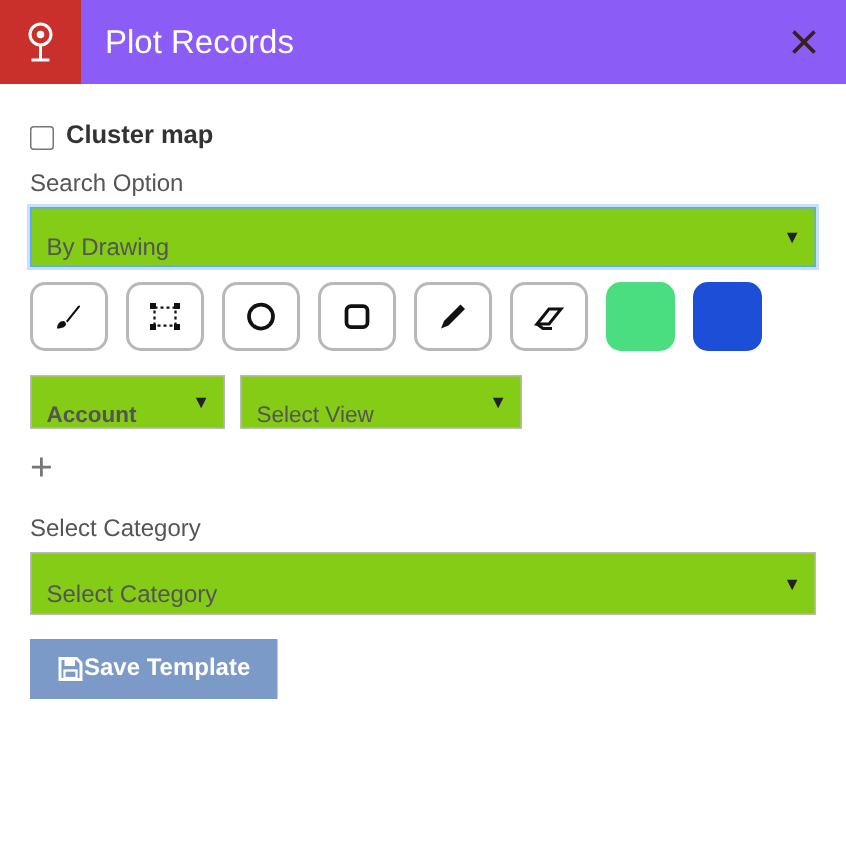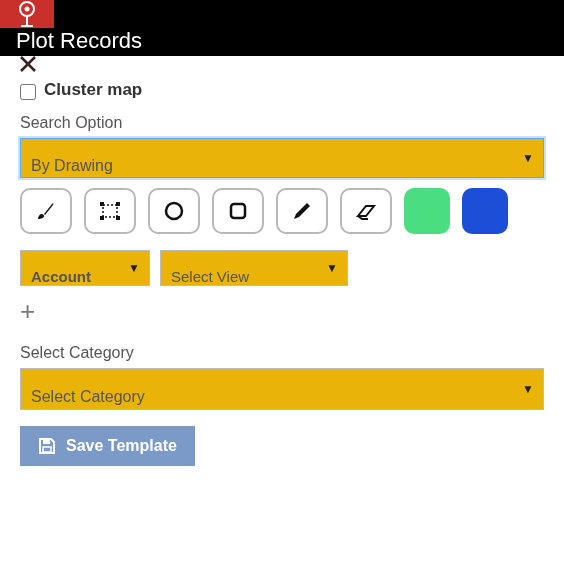--- a/index.html
+++ b/index.html
@@ -1,54 +1,54 @@
 <!DOCTYPE html>
 <html><head>
 <meta charset="utf-8">
 <style>
   * { box-sizing: border-box; margin: 0; padding: 0; font-family: "Segoe UI", Arial, sans-serif; }
   html, body { width: 564px; height: 574px; background: #fff; }
   .header {
-    display: flex; align-items: stretch; height: 56px; background: #000000; color: #fff; flex-direction: column;
+    display: flex; align-items: stretch; height: 56px; background: #8b5cf6; color: #fff;
   }
   .header-icon-box {
     width: 54px; background: #c9302c; display: flex; align-items: center; justify-content: center;
   }
   .header-title { flex: 1; display: flex; align-items: center; padding-left: 16px; font-size: 22px; font-weight: 400; }
   .header-close { width: 56px; display: flex; align-items: center; justify-content: center; cursor: pointer; }
   .body { padding: 24px 20px 20px 20px; color: #333; }
   .cluster-row { display: flex; align-items: flex-end; margin-bottom: 14px; }
   .cluster-row input { width: 16px; height: 16px; margin-right: 8px; }
   .cluster-row label { font-weight: 700; font-size: 17px; color: #333; }
   .section-label { font-size: 16px; color: #555; margin: 10px 0 6px 0; font-weight: 400; }
   .select-wrap { position: relative; display: flex; align-items: center; }
   .select {
     width: 100%; height: 40px; border: 1px solid #5aa9ff; outline: 2px solid rgba(90,169,255,0.35);
-    font-size: 16px; padding: 16px 28px 0 10px; color: #555; background: #eab308; appearance: none;
+    font-size: 16px; padding: 16px 28px 0 10px; color: #555; background: #84cc16; appearance: none;
   }
   .select.plain { border: 1px solid #bbb; outline: none; }
   .select-caret {
     position: absolute; right: 10px; pointer-events: none; font-size: 12px; color: #222;
   }
   .shape-row { display: flex; gap: 12px; margin: 10px 0 16px 0; }
   .shape-btn {
     width: 52px; height: 46px; border: 2px solid #b8b8b8; border-radius: 10px; background: #fff;
     display: flex; align-items: center; justify-content: center; cursor: pointer;
   }
   .swatch { width: 46px; height: 46px; border-radius: 10px; cursor: pointer; border: none; }
   .ds-row { display: flex; gap: 10px; margin: 4px 0 10px 0; }
   .ds-row .select-wrap:first-child { width: 130px; }
   .ds-row .select-wrap:last-child  { width: 188px; }
   .ds-row .select { height: 36px; font-size: 15px; }
   .add-btn { font-size: 26px; color: #777; cursor: pointer; line-height: 1; margin: 2px 0 10px 0; display: inline-block; }
   .cat-select-wrap { margin: 4px 0 16px 0; }
   .cat-select-wrap .select { height: 42px; }
   .button-row { display: flex; justify-content: space-between; }
   .btn {
-    display: flex; align-items: center; gap: 10px; background: #7b9ac7; color: #fff;
+    display: flex; align-items: center; gap: 0; background: #7b9ac7; color: #fff;
     border: none; height: 40px; padding: 0 18px; font-size: 16px; cursor: pointer; font-weight: 600;
   }
   .btn .icon { display: flex; }
 </style>
 </head>
 <body>
 
 <div class="header">
   <div class="header-icon-box">
     <svg width="22" height="28" viewBox="0 0 22 28">

